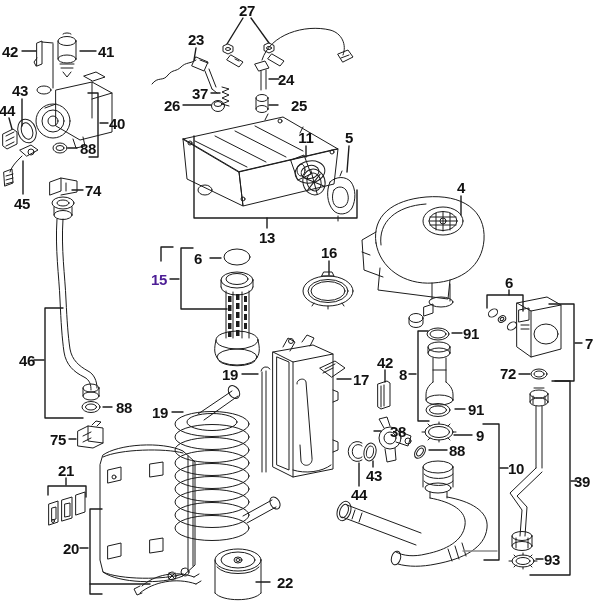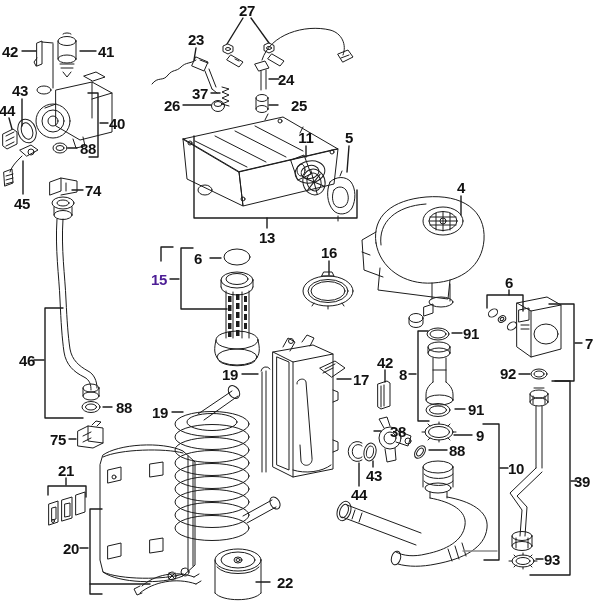--- a/index.html
+++ b/index.html
@@ -483,21 +483,21 @@
       <div class="callout" style="left: 27px; top: 360px; color: rgb(17, 17, 17);">46</div>
       <div class="callout" style="left: 124px; top: 407px; color: rgb(17, 17, 17);">88</div>
       <div class="callout" style="left: 58px; top: 439px; color: rgb(17, 17, 17);">75</div>
       <div class="callout" style="left: 66px; top: 470px; color: rgb(17, 17, 17);">21</div>
       <div class="callout" style="left: 71px; top: 548px; color: rgb(17, 17, 17);">20</div>
       <div class="callout" style="left: 285px; top: 582px; color: rgb(17, 17, 17);">22</div>
       <div class="callout" style="left: 461px; top: 187px; color: rgb(17, 17, 17);">4</div>
       <div class="callout" style="left: 509px; top: 282px; color: rgb(17, 17, 17);">6</div>
       <div class="callout" style="left: 589px; top: 343px; color: rgb(17, 17, 17);">7</div>
       <div class="callout" style="left: 471px; top: 333px; color: rgb(17, 17, 17);">91</div>
-      <div class="callout" style="left: 508px; top: 373px; color: rgb(17, 17, 17);">92</div>
+      <div class="callout" style="left: 508px; top: 373px; color: rgb(17, 17, 17);">72</div>
       <div class="callout" style="left: 403px; top: 374px; color: rgb(17, 17, 17);">8</div>
       <div class="callout" style="left: 476px; top: 409px; color: rgb(17, 17, 17);">91</div>
       <div class="callout" style="left: 385px; top: 362px; color: rgb(17, 17, 17);">42</div>
       <div class="callout" style="left: 364px; top: 431px; color: rgb(17, 17, 17); margin-left: 34px;">38</div>
       <div class="callout" style="left: 374px; top: 475px; color: rgb(17, 17, 17);">43</div>
       <div class="callout" style="left: 359px; top: 494px; color: rgb(17, 17, 17);">44</div>
       <div class="callout" style="left: 480px; top: 435px; color: rgb(17, 17, 17);">9</div>
       <div class="callout" style="left: 457px; top: 450px; color: rgb(17, 17, 17);">88</div>
       <div class="callout" style="left: 516px; top: 468px; color: rgb(17, 17, 17);">10</div>
       <div class="callout" style="left: 582px; top: 481px; color: rgb(17, 17, 17);">39</div>

